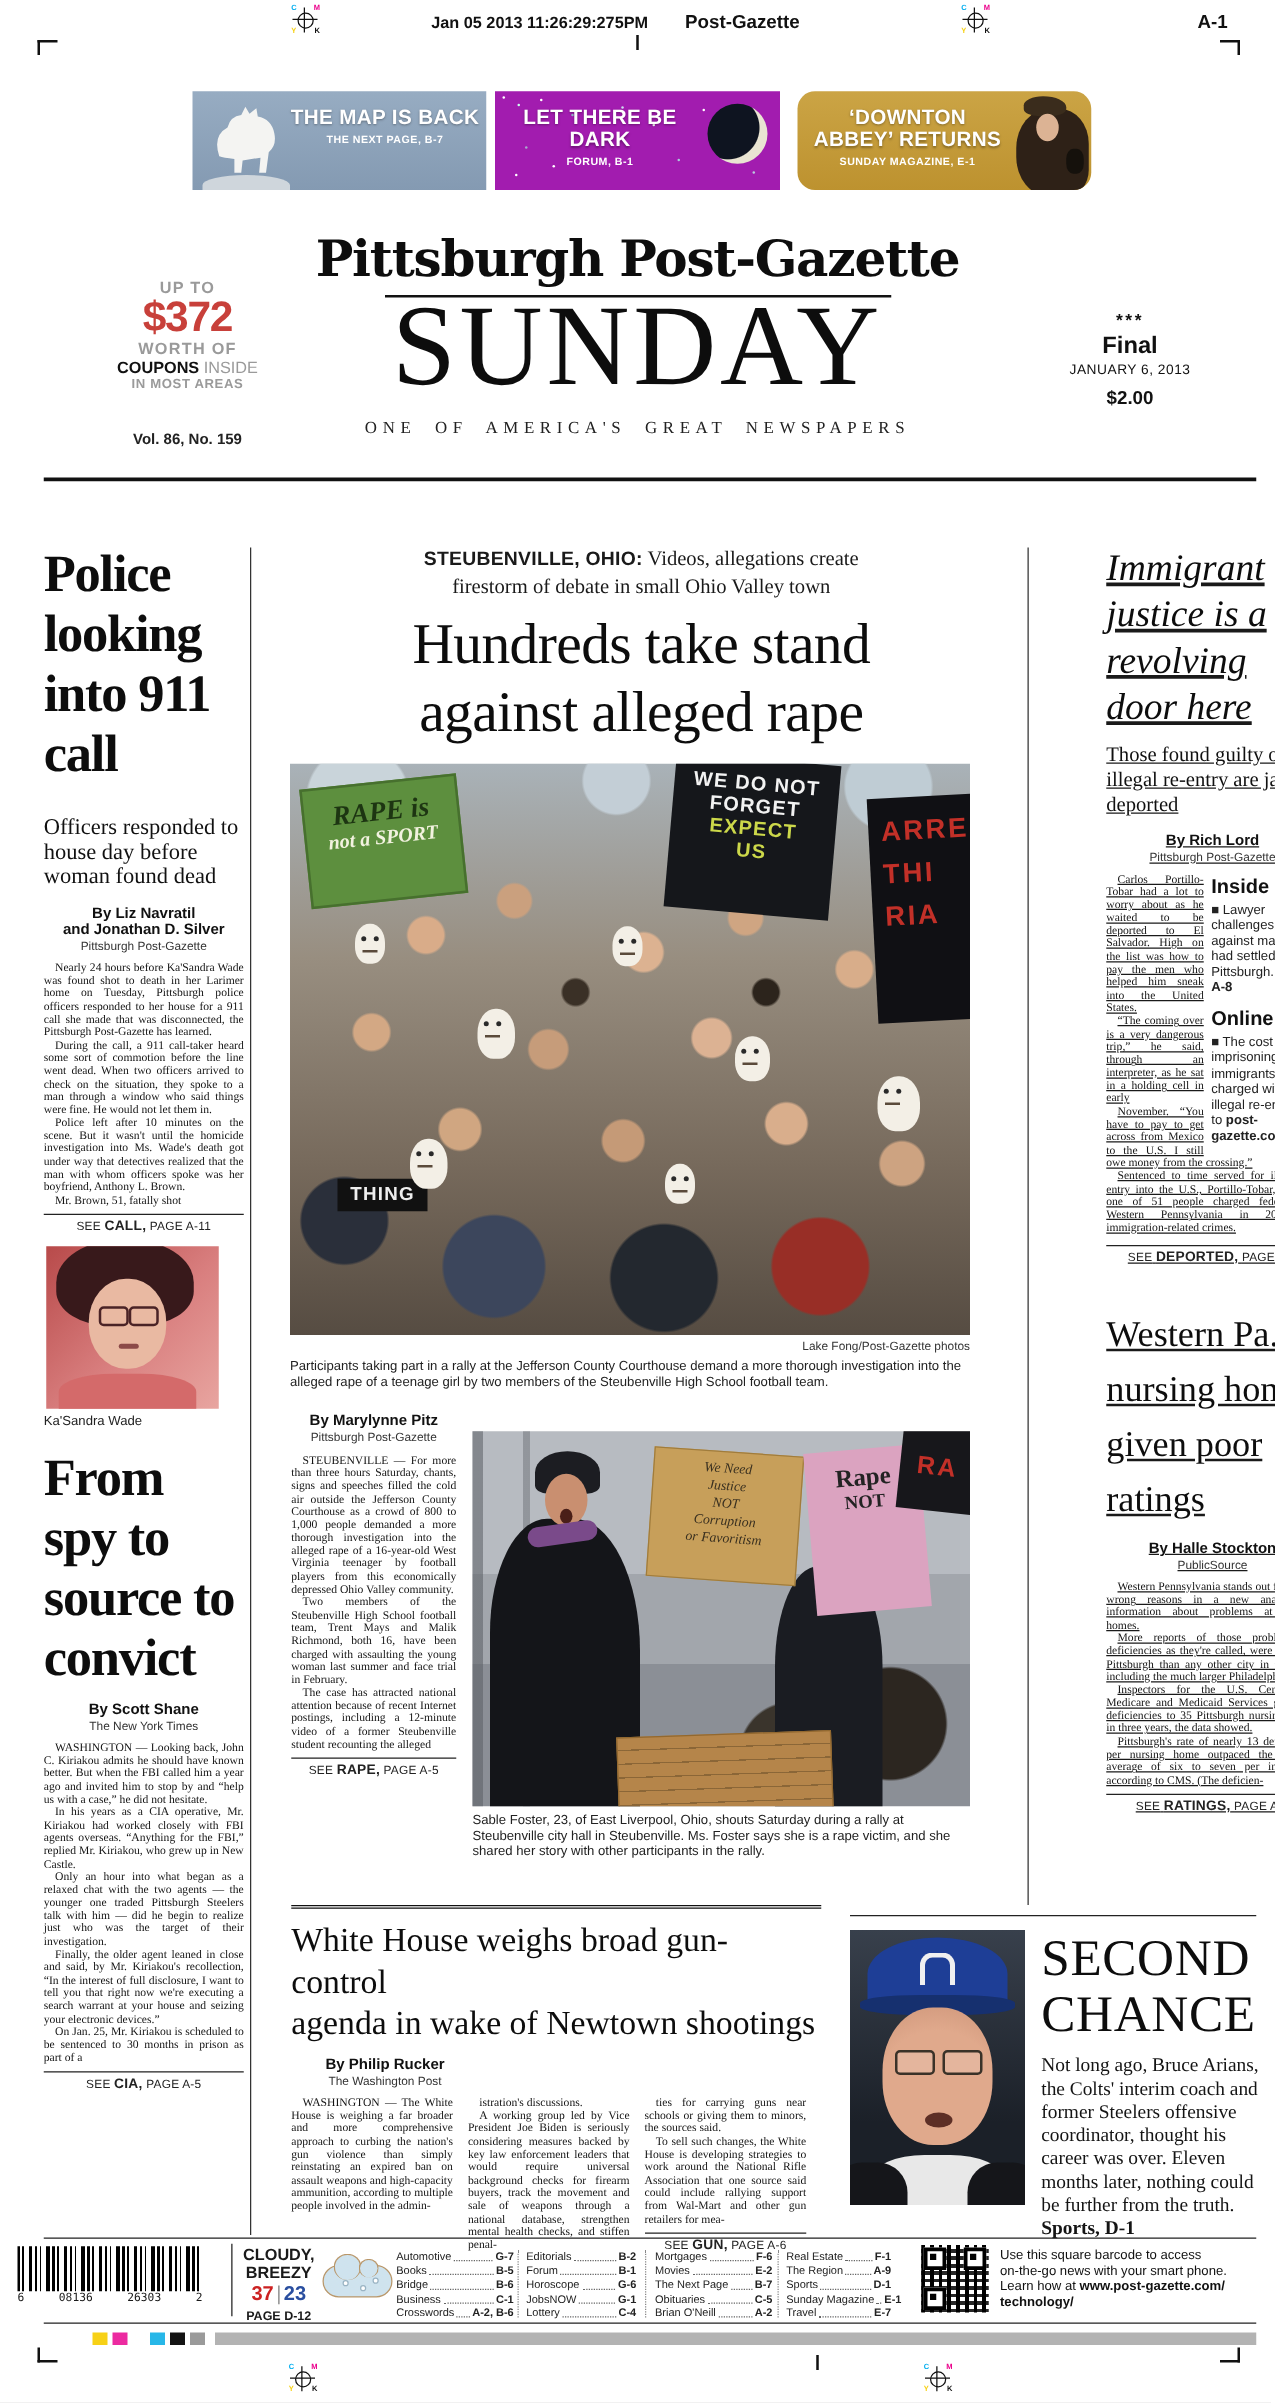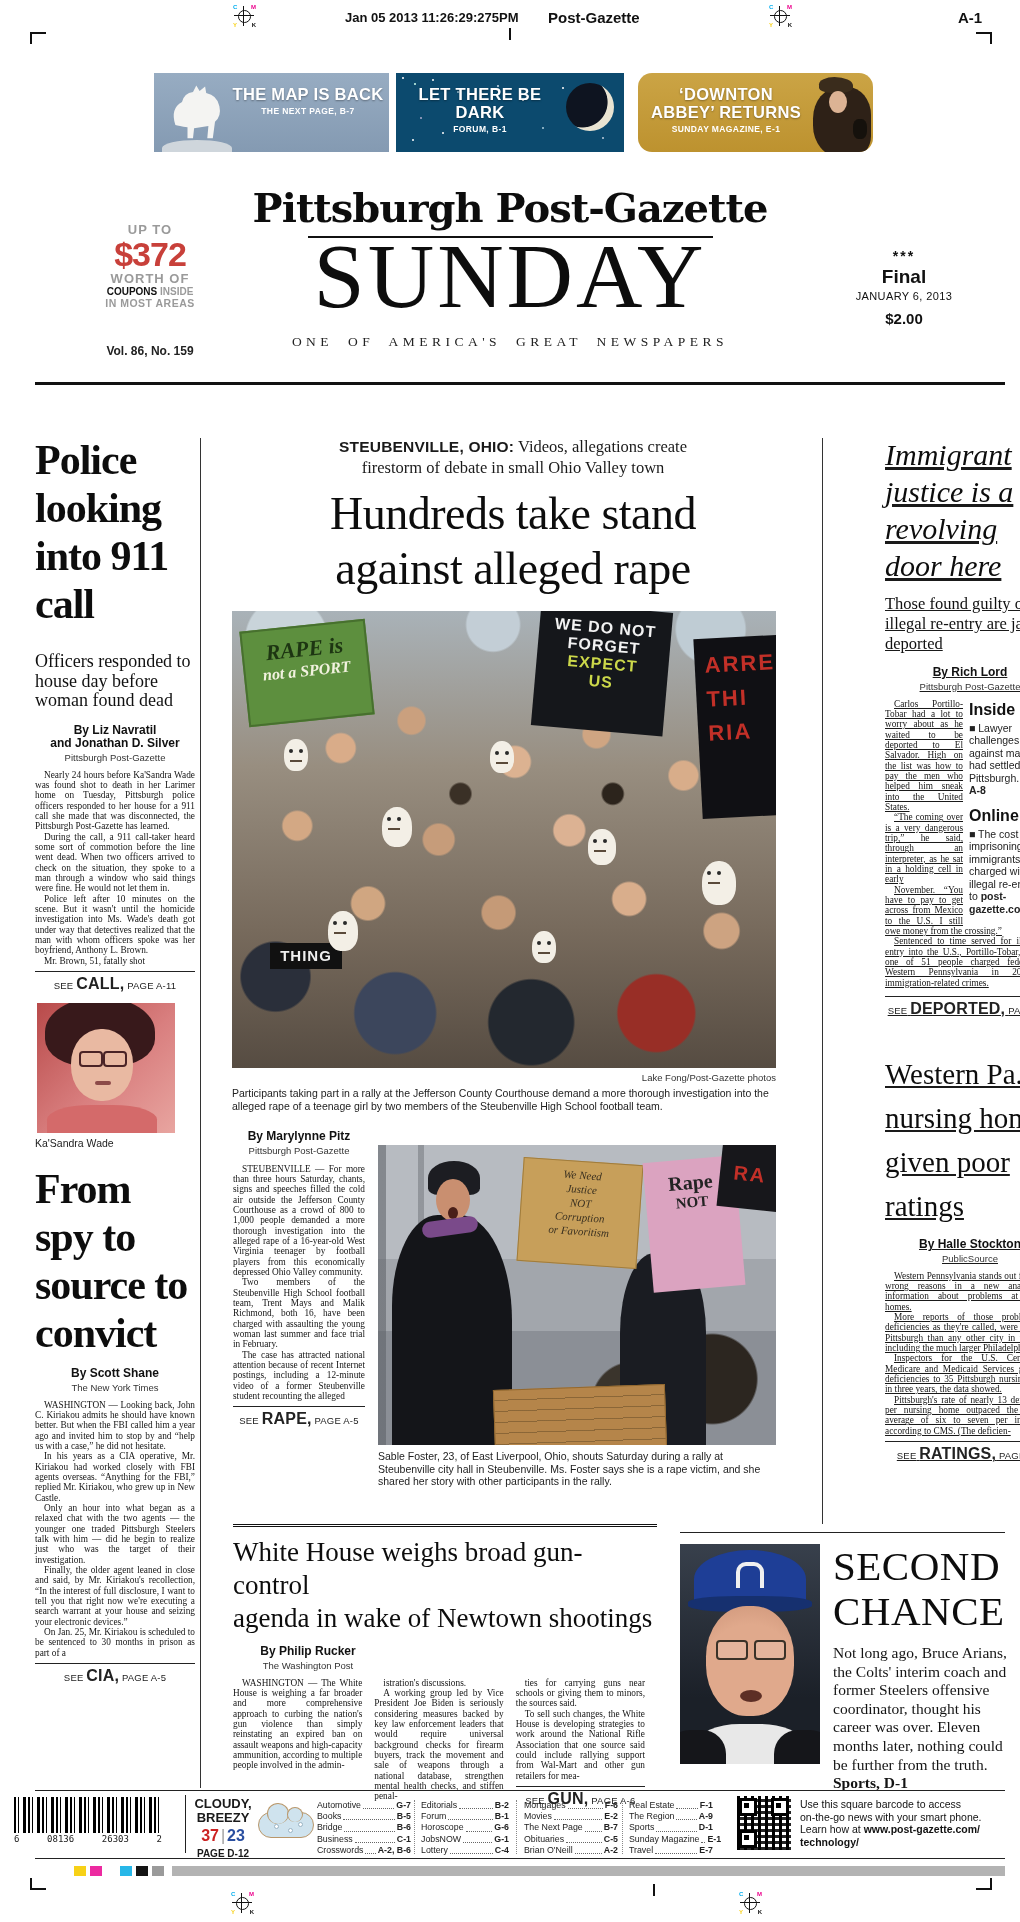--- a/index.html
+++ b/index.html
@@ -43,21 +43,21 @@
   .lady .fur{position:absolute;right:0;top:12px;width:58px;height:70px;background:#2e2117;border-radius:45% 40% 30% 45%;}
   .lady .face{position:absolute;right:24px;top:16px;width:18px;height:22px;background:#dcb394;border-radius:50%;}
   .lady .hat{position:absolute;right:18px;top:2px;width:34px;height:16px;background:#3a2c1c;border-radius:50% 60% 40% 40%;}
   .lady .glove{position:absolute;right:4px;top:44px;width:14px;height:20px;background:#15110c;border-radius:40%;}
 
   
   .coupons{left:88px;top:222px;width:124px;text-align:center;font-family:"Liberation Sans",sans-serif;}
   .coupons .l1{font-size:13px;color:#9a9a9a;font-weight:bold;letter-spacing:1px;}
   .coupons .amt{font-size:34px;font-weight:bold;letter-spacing:-1px;line-height:34px;}
   .coupons .l2{font-size:13px;color:#9a9a9a;font-weight:bold;letter-spacing:1px;}
-  .coupons .l3{font-size:10px;color:#9a9a9a;font-weight:bold;}
+  .coupons .l3{font-size:13px;color:#9a9a9a;font-weight:normal;}
   .coupons .l3 b{color:#111;}
   .coupons .l4{font-size:10.5px;color:#9a9a9a;font-weight:bold;letter-spacing:.5px;}
   .vol{left:88px;top:344px;width:124px;text-align:center;font-family:"Liberation Sans",sans-serif;font-size:12px;font-weight:bold;color:#222;}
   .mast-title{left:0;top:184px;width:1020px;text-align:center;font-family:"DejaVu Serif",serif;
               font-weight:bold;font-size:40px;letter-spacing:-1px;color:#0d0d0d;}
   .title-rule{left:308px;top:236px;width:405px;height:2px;background:#111;}
   .sunday{left:0;top:226px;width:1020px;text-align:center;font-size:92px;letter-spacing:3px;
           font-family:"Liberation Serif",serif;color:#0d0d0d;line-height:100px;}
   .tagline{left:0;top:334px;width:1020px;text-align:center;font-size:13.5px;letter-spacing:4.5px;word-spacing:7px;color:#222;}
   .edbox{left:848px;top:248px;width:112px;text-align:center;font-family:"Liberation Sans",sans-serif;color:#111;}
@@ -70,21 +70,21 @@
   .vrule{width:1px;background:#333;}
 
   
   .headline{font-family:"Liberation Serif",serif;color:#0d0d0d;}
   .deck{font-family:"Liberation Serif",serif;color:#111;}
   .byline{font-family:"Liberation Sans",sans-serif;font-size:12px;font-weight:bold;color:#111;text-align:center;line-height:13.5px;}
   .credit{font-family:"Liberation Sans",sans-serif;font-size:9.5px;color:#333;text-align:center;line-height:11px;margin-top:1px;font-weight:normal;}
   .bp{font-size:9.3px;line-height:10.35px;text-align:justify;text-indent:9px;margin:0;color:#141414;}
   .jump{border-top:1px solid #222;margin-top:5px;padding-top:3px;text-align:center;
         font-family:"Liberation Sans",sans-serif;font-size:9.5px;color:#222;letter-spacing:.2px;}
-  .jump b{font-size:16px;}
+  .jump b{font-size:11px;}
   .cap{font-family:"Liberation Sans",sans-serif;font-size:10.5px;line-height:12.5px;color:#222;}
   .pcredit{font-family:"Liberation Sans",sans-serif;font-size:9.5px;color:#333;text-align:right;}
 
   .left-col{left:35px;top:436px;width:160px;}
   .left-col .headline{font-size:42px;line-height:48px;font-weight:bold;letter-spacing:-1px;}
   .left-col .deck{font-size:18px;line-height:19.5px;margin-top:24px;}
   .left-col .byline{margin-top:13px;}
   .left-col .body{margin-top:7px;}
   .h2-spy{font-size:29px;line-height:40px;margin-top:16px;font-weight:normal;}
 
@@ -277,21 +277,21 @@
     <div class="teaser t1" style="background:linear-gradient(180deg,#97acc2,#849ab2);">
       <svg class="goat" viewBox="0 0 60 60">
         <path d="M14 40 q-5-15 6-21 q2-8 10-9 l3-6 3 5 5-4 1 6 q10 2 12 12 q2 9-4 14 l-2 15 -5 0 1-11 -13 2 -1 9 -5 0 0-10 q-8-1-11-2z" fill="#f4f4f2"></path>
       </svg>
       <span class="rock"></span>
       <div class="tx" style="left:78px;width:152px;">
         <div class="title">THE MAP IS BACK</div>
         <div class="sub">THE NEXT PAGE, B-7</div>
       </div>
     </div>
-    <div class="teaser t2" style="background:#0c4a6e;">
+    <div class="teaser t2" style="background:#a21caf;">
       <span class="stars"></span>
       <span class="moon"></span>
       <div class="tx" style="left:14px;width:140px;">
         <div class="title">LET THERE BE DARK</div>
         <div class="sub">FORUM, B-1</div>
       </div>
     </div>
     <div class="teaser t3" style="background:linear-gradient(180deg,#cba445,#bd922f);">
       <div class="lady">
         <span class="fur"></span>

